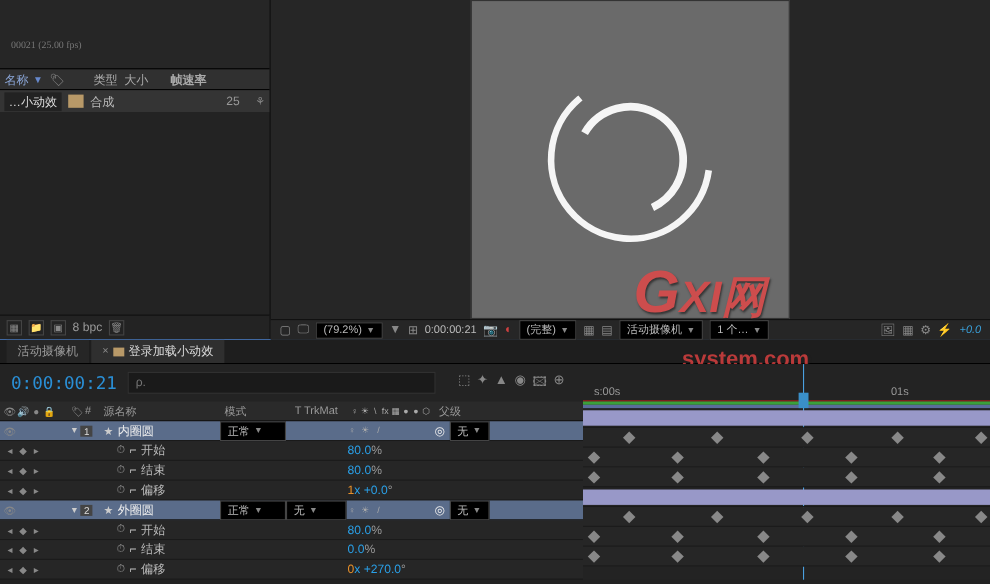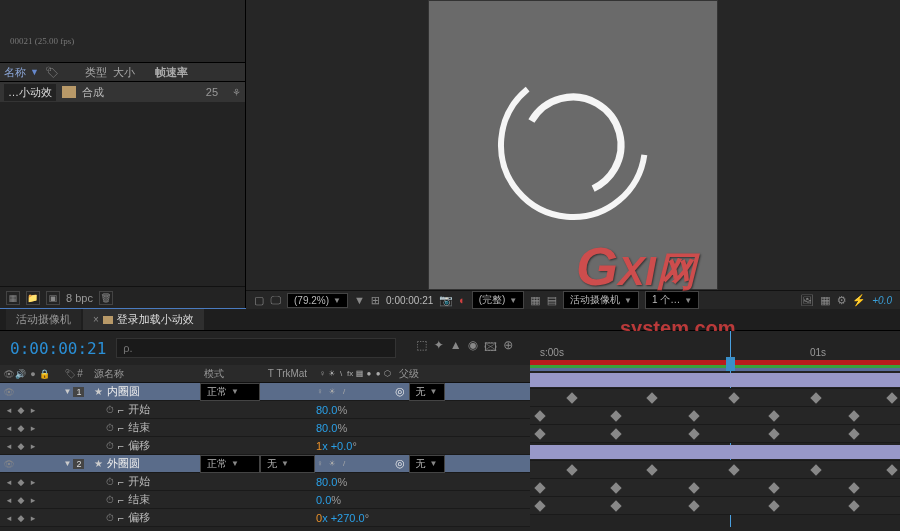--- a/index.html
+++ b/index.html
@@ -54,21 +54,21 @@
 .mode-col { width: 60px; }
 .trkmat-col { width: 55px; text-align: center; }
 .switches-col { width: 80px; display: flex; gap: 2px; }
 .parent-col { width: 70px; display: flex; align-items: center; gap: 4px; }
 .sw { width: 10px; height: 10px; display: inline-block; text-align: center; font-size: 8px; color: #aaa; }
 .prop-name { padding-left: 48px; color: #bbb; width: 258px; display: flex; align-items: center; gap: 4px; }
 .stopwatch { color: #888; font-size: 10px; }
 .prop-val { color: #2aa0e8; font-size: 11px; }
 .prop-val.orange { color: #e8902a; }
 .timeline-right { flex: 1; background: #232323; position: relative; }
-.ruler { height: 34px; background: #232323; display: flex; align-items: flex-end; border-bottom: 5px solid #b91c1c; position: relative; font-size: 10px; color: #999; }
+.ruler { height: 34px; background: #232323; display: flex; align-items: flex-end; border-bottom: 1px solid #b91c1c; position: relative; font-size: 10px; color: #999; }
 .ruler-mark { position: absolute; bottom: 2px; }
 .work-area { position: absolute; top: 34px; left: 0; right: 0; height: 6px; }
 .wa-bar { position: absolute; top: 0; height: 3px; background: #3aa03a; }
 .wa-blue { position: absolute; top: 3px; height: 3px; background: #5a6c9a; }
 .cti { position: absolute; top: 0; bottom: 0; width: 1px; background: #4aa0e0; }
 .cti-head { position: absolute; top: 26px; width: 9px; height: 14px; background: #3a8fc8; left: -4px; }
 .layer-bars { position: absolute; top: 40px; left: 0; right: 0; }
 .layer-bar { height: 18px; position: relative; border-bottom: 1px solid #1a1a1a; }
 .bar-fill { position: absolute; top: 2px; height: 14px; background: #7a7aa8; }
 .bar-fill.sel { background: #9898c8; }

